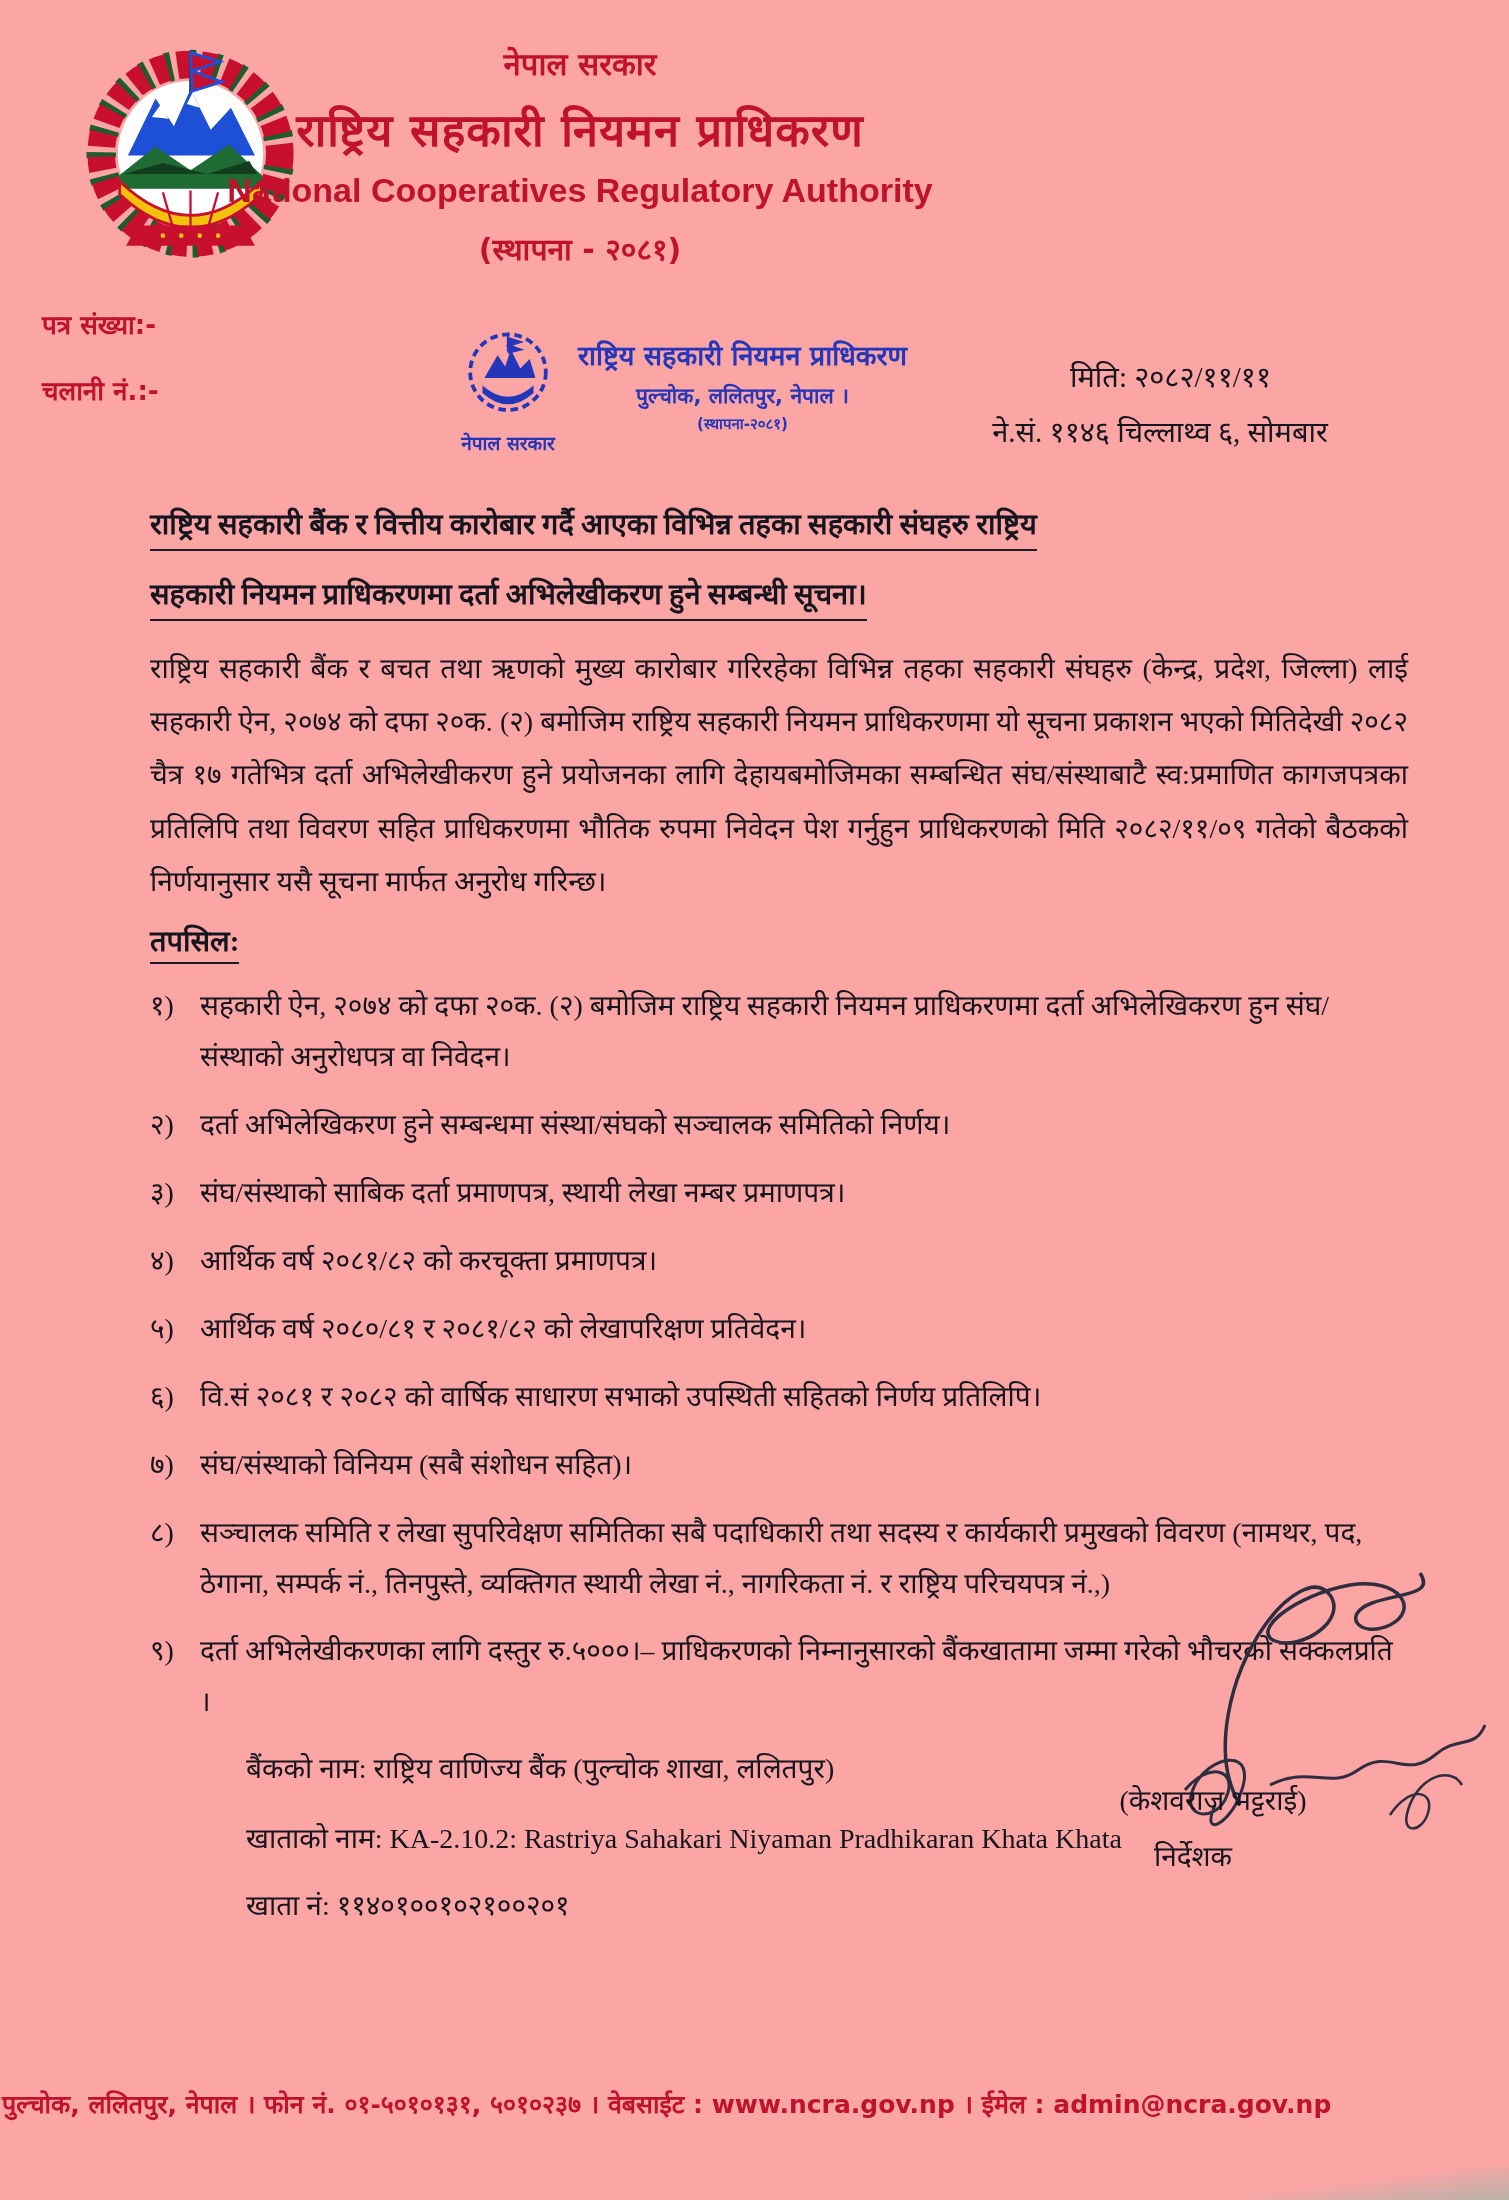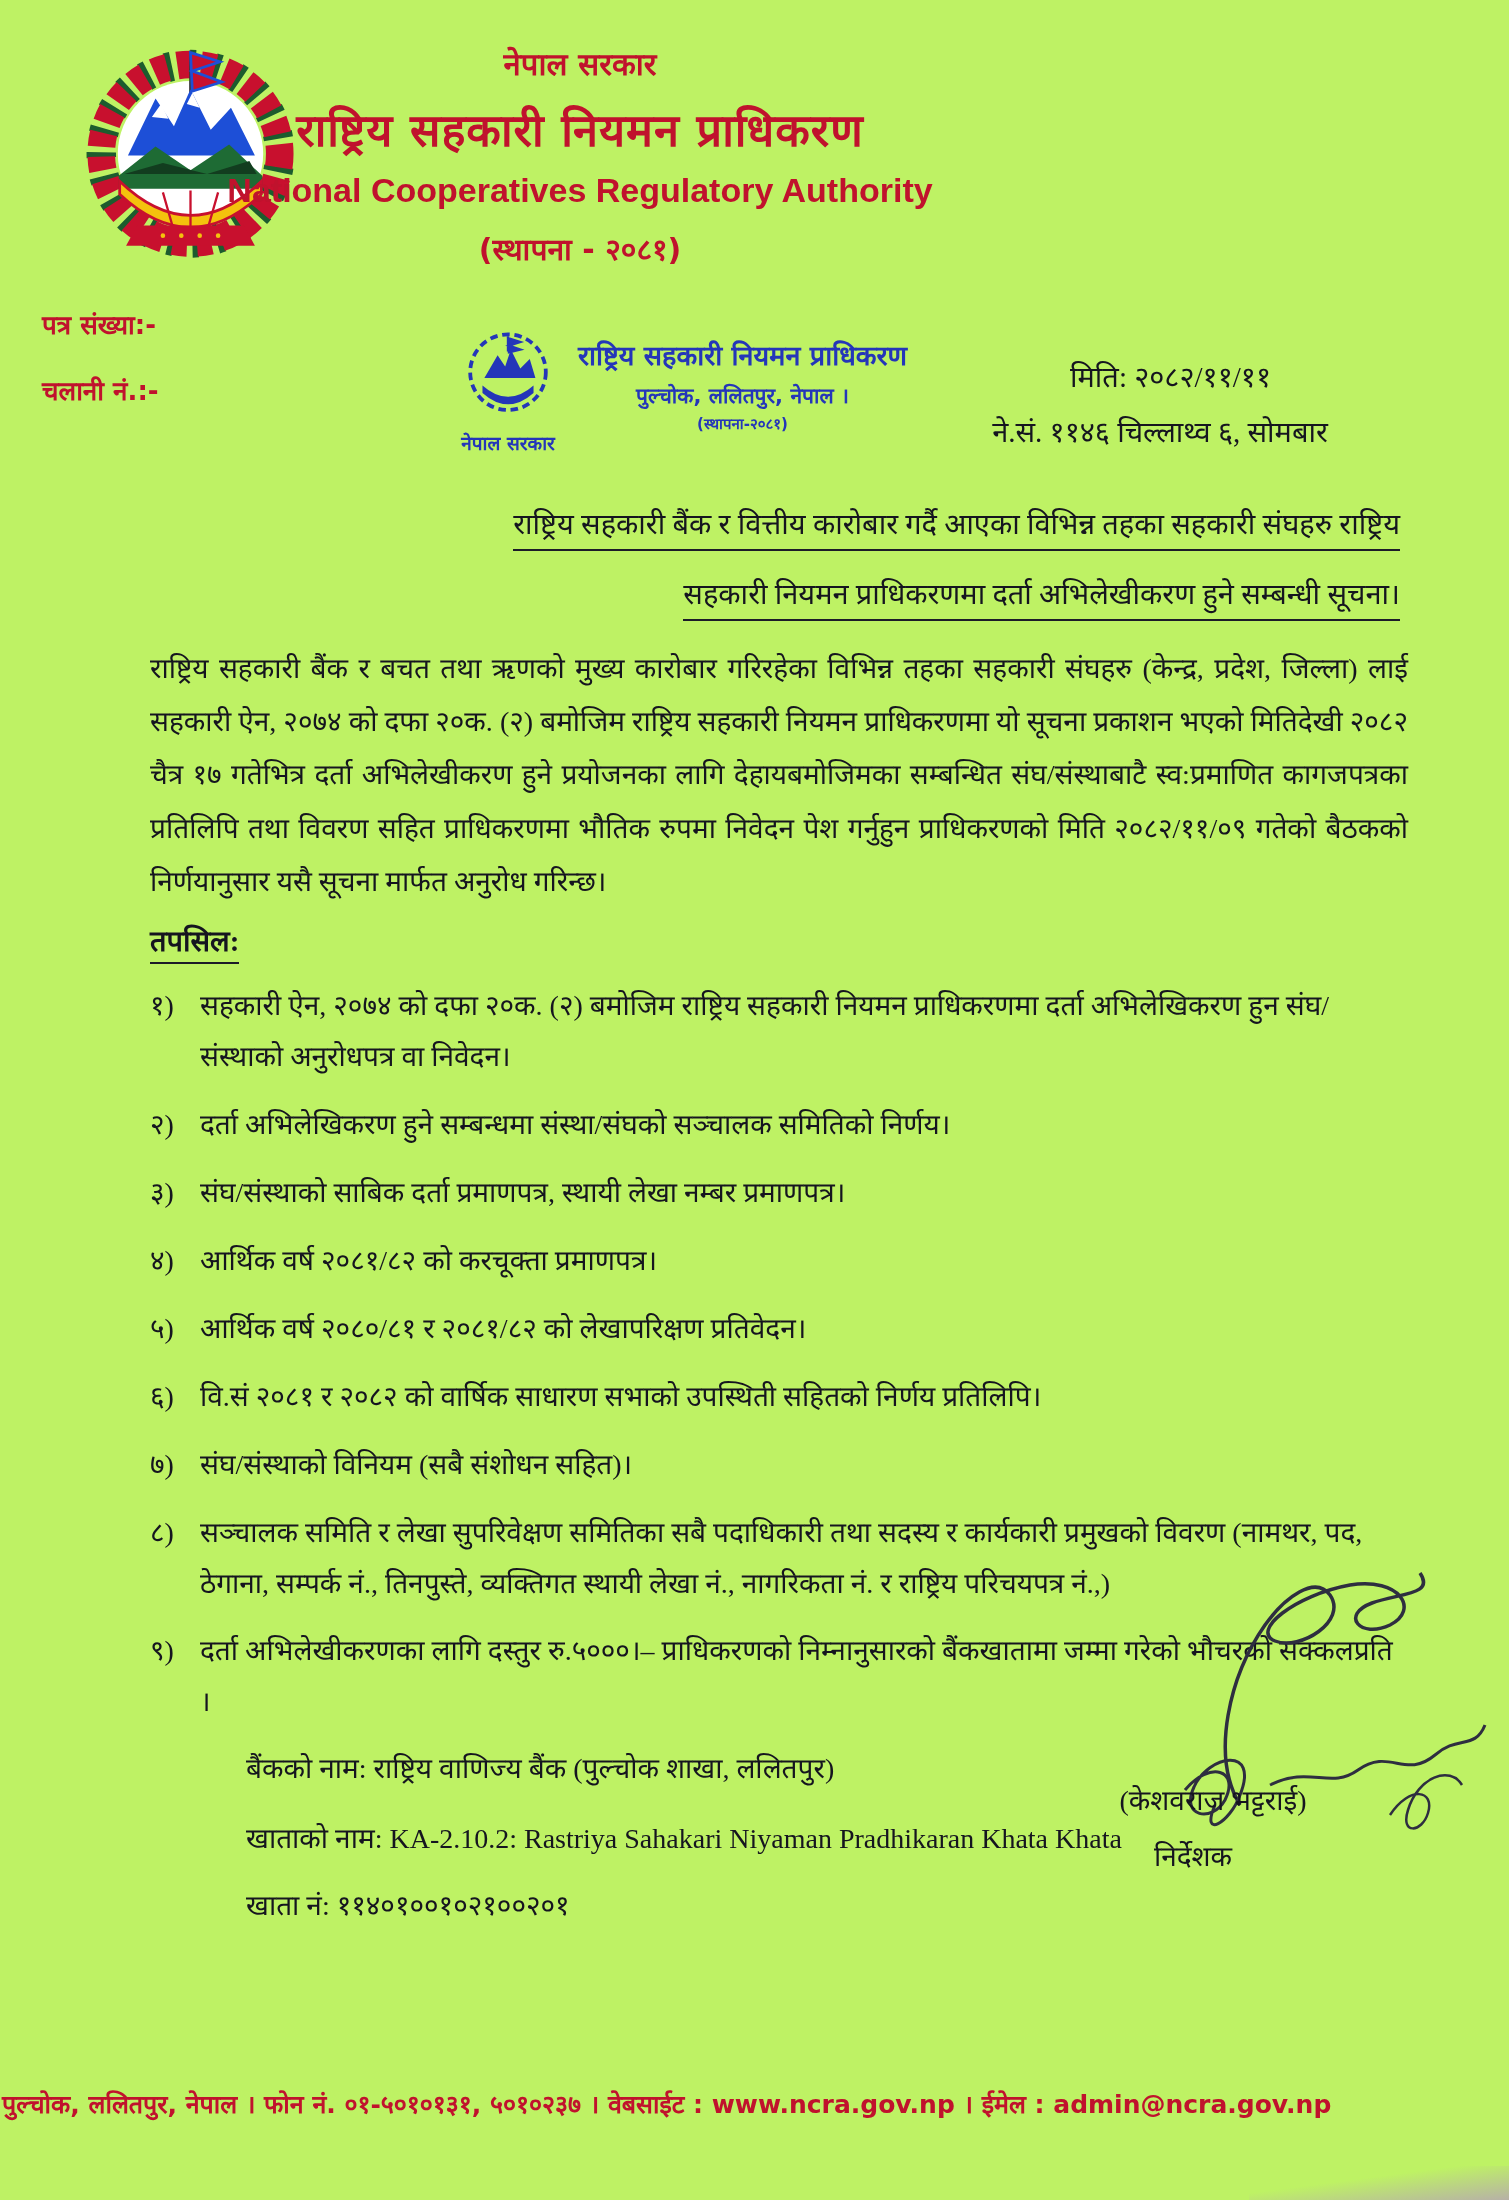--- a/index.html
+++ b/index.html
@@ -1,19 +1,19 @@
 <!DOCTYPE html>
 <html><head>
 <meta charset="utf-8">
 <style>
   * { margin:0; padding:0; box-sizing:border-box; }
   html,body { background:#e8e6e1; }
   .page {
     position:relative; width:1509px; height:2200px; margin:0 auto;
-    background:#bef264; overflow:hidden;
+    background:#fca5a5; overflow:hidden;
     font-family:"Liberation Serif","DejaVu Serif",serif; color:#15151f;
   }
   
   .emblem { position:absolute; left:48px; top:36px; width:285px; height:230px; }
   .header-text { position:absolute; left:185px; top:42px; width:790px; text-align:center; color:#c0122d; }
   .gov-np  { font-family:"DejaVu Sans","Liberation Sans",sans-serif; font-size:31px; font-weight:bold; }
   .auth-np { font-family:"DejaVu Sans","Liberation Sans",sans-serif; font-size:45px; font-weight:bold; margin-top:14px; letter-spacing:1px; }
   .auth-en { font-family:"Liberation Sans","DejaVu Sans",sans-serif; font-size:34px; font-weight:bold; margin-top:12px; }
   .estd    { font-family:"DejaVu Sans","Liberation Sans",sans-serif; font-size:30px; font-weight:bold; margin-top:18px; }
   .ref { position:absolute; left:42px; top:306px; color:#c0122d;
@@ -25,21 +25,21 @@
   .stamp-left .cap { font-family:"DejaVu Sans",sans-serif; font-size:19px; font-weight:bold; margin-top:2px; }
   .stamp-right { margin-left:10px; text-align:center; padding-top:8px; }
   .stamp-right .t1 { font-family:"DejaVu Sans",sans-serif; font-size:27px; font-weight:bold; }
   .stamp-right .t2 { font-family:"DejaVu Sans",sans-serif; font-size:21px; font-weight:bold; margin-top:8px; }
   .stamp-right .t3 { font-family:"DejaVu Sans",sans-serif; font-size:15px; font-weight:bold; margin-top:4px; }
   
   .meta { position:absolute; left:920px; top:356px; width:480px; font-size:29px; }
   .meta .d1 { padding-left:150px; }
   .meta .d2 { margin-top:16px;text-align:center; }
   
-  .subject { position:absolute; left:150px; top:503px; width:1250px; text-align:right; font-size:29px; font-weight:normal; }
+  .subject { position:absolute; left:150px; top:503px; width:1250px; text-align:left; font-size:29px; font-weight:bold; }
   .subject .u { display:inline-block; border-bottom:2px solid #1c1c28; padding-bottom:7px; }
   .subject .l2 { margin-top:22px; }
   
   .doc { position:absolute; left:150px; top:642px; width:1258px; font-size:28px; }
   .para { text-align:justify; line-height:1.9; }
   .tapasil { display:inline-block; margin-top:12px; font-size:29px; font-weight:bold; border-bottom:2px solid #1c1c28; padding-bottom:3px; }
   .item { display:flex; margin-top:17px; line-height:1.82; }
   .item .num { width:50px; flex-shrink:0; }
   .item .txt { flex:1; }
   .bank { margin-left:96px; margin-top:14px; line-height:1.9; }

